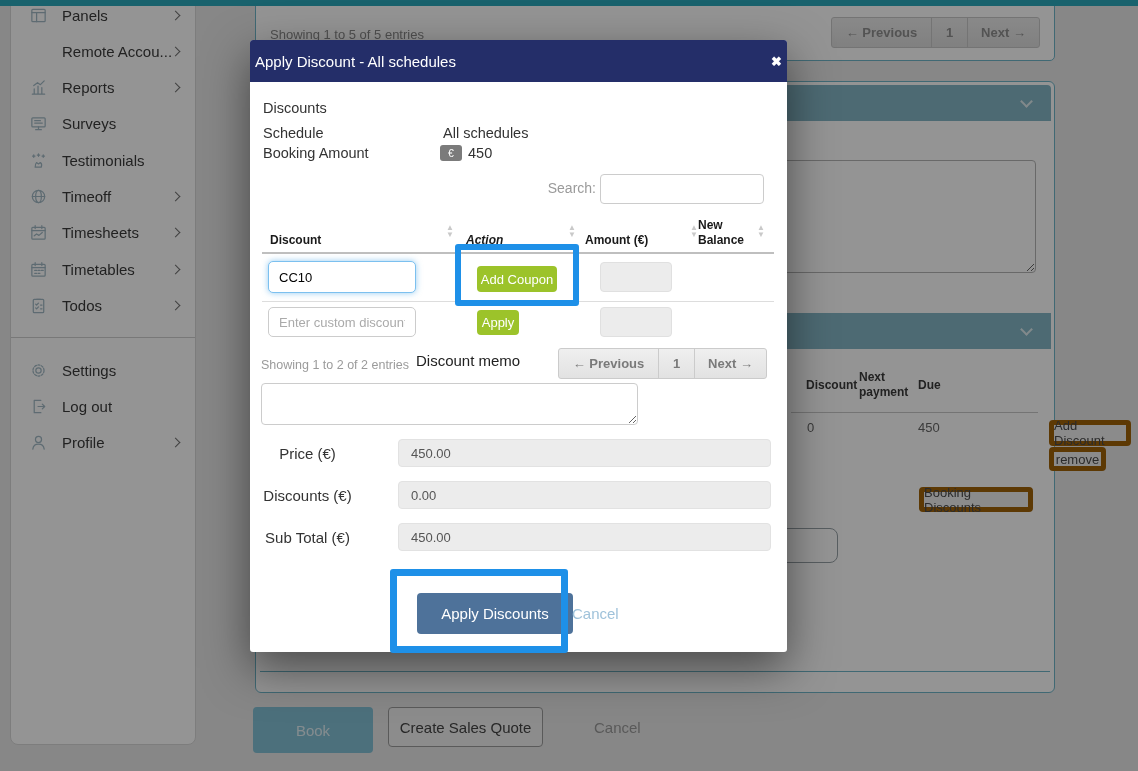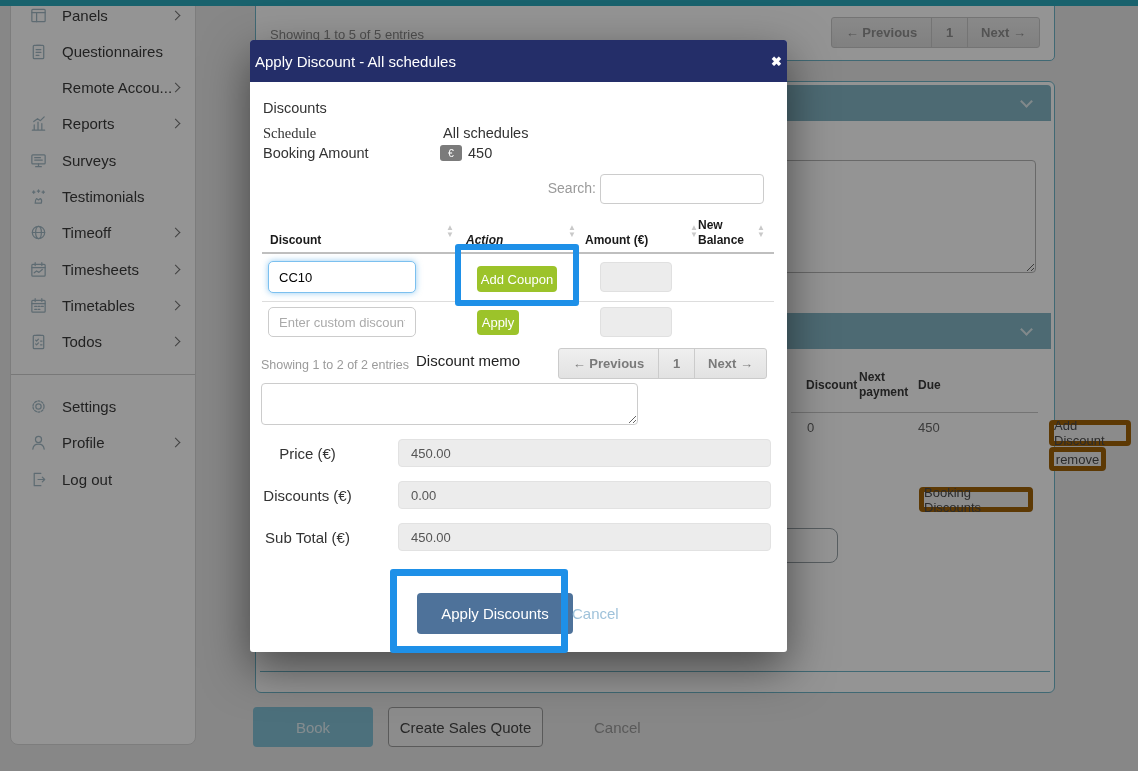--- a/index.html
+++ b/index.html
@@ -51,21 +51,21 @@
 
   .graybtn { position:absolute; background:#f0f0f0; border:5px solid #a16207; border-radius:4px;
              color:#4a4a4a; font-size:13px; display:flex; align-items:center; justify-content:center;
              cursor:pointer; z-index:1; font-family:"Liberation Sans",sans-serif; }
   .btn-adddisc { left:1049px; top:420px; width:82px; height:26px; }
   .btn-remove  { left:1049px; top:447px; width:57px; height:24px; }
   .btn-bookdisc{ left:919px;  top:487px; width:114px; height:25px; }
   .bg-input { position:absolute; left:622px; top:528px; width:216px; height:35px;
               border:1px solid #98a2a7; border-radius:8px; background:#fff; z-index:1; }
 
-  .btn-book { position:absolute; left:253px; top:707px; width:120px; height:40px; background:#83C1D6;
+  .btn-book { position:absolute; left:253px; top:707px; width:120px; height:46px; background:#83C1D6;
               border:none; border-radius:4px; color:rgba(255,255,255,0.78); font-size:15px; z-index:1; cursor:pointer;
               font-family:"Liberation Sans",sans-serif; }
   .btn-quote { position:absolute; left:388px; top:707px; width:155px; height:40px; background:#f1f1f1;
                border:1px solid #9c9c9c; border-radius:4px; color:#444; font-size:15px; z-index:1; cursor:pointer;
                font-family:"Liberation Sans",sans-serif; }
   .link-cancel-bg { position:absolute; left:594px; top:719px; font-size:15px; color:#9a9a9a; z-index:1; cursor:pointer; }
 
   
   .overlay { position:absolute; inset:0; background:rgba(0,0,0,0.42); z-index:10; }
 
@@ -141,29 +141,20 @@
         <span class="sb-icon">
           <svg width="19" height="19" viewBox="0 0 20 20" fill="none" stroke="currentColor" stroke-width="1.3" stroke-linecap="round" stroke-linejoin="round">
             <rect x="3" y="3.5" width="14" height="13" rx="1"></rect>
             <path d="M3 7h14M8 7v9.5"></path>
           </svg>
         </span>
         <span class="sb-label">Panels</span>
         <span class="sb-chev"></span>
       </div>
       <div class="sb-item">
-        <span class="sb-icon">
-          <svg width="19" height="19" viewBox="0 0 20 20" fill="none" stroke="currentColor" stroke-width="1.3" stroke-linecap="round" stroke-linejoin="round">
-            <rect x="4.5" y="3.5" width="11" height="14" rx="1"></rect>
-            <path d="M8 3.5h4M7.5 8h5M7.5 11h5M7.5 14h3"></path>
-          </svg>
-        </span>
-        <span class="sb-label">Questionnaires</span>
-      </div>
-      <div class="sb-item">
         <span class="sb-icon"></span>
         <span class="sb-label">Remote Accou...</span>
         <span class="sb-chev"></span>
       </div>
       <div class="sb-item">
         <span class="sb-icon">
           <svg width="19" height="19" viewBox="0 0 20 20" fill="none" stroke="currentColor" stroke-width="1.3" stroke-linecap="round" stroke-linejoin="round">
             <path d="M3.5 17h13M5.5 17v-5.5M9.5 17V8.5M13.5 17v-7"></path>
             <path d="M5 8l4-3 3 2 4-4"></path>
           </svg>
@@ -240,35 +231,35 @@
           <svg width="19" height="19" viewBox="0 0 20 20" fill="none" stroke="currentColor" stroke-width="1.3" stroke-linecap="round" stroke-linejoin="round">
             <circle cx="10" cy="10" r="2.8"></circle>
             <circle cx="10" cy="10" r="5.8" stroke-dasharray="2.2 1.5"></circle>
           </svg>
         </span>
         <span class="sb-label">Settings</span>
       </div>
       <div class="sb-item">
         <span class="sb-icon">
           <svg width="19" height="19" viewBox="0 0 20 20" fill="none" stroke="currentColor" stroke-width="1.3" stroke-linecap="round" stroke-linejoin="round">
+            <path d="M12.5 3.5H5.5v13h7"></path>
+            <path d="M9.5 10h7M14 7.5L16.5 10 14 12.5"></path>
+          </svg>
+        </span>
+        <span class="sb-label">Log out</span>
+      </div>
+      <div class="sb-item">
+        <span class="sb-icon">
+          <svg width="19" height="19" viewBox="0 0 20 20" fill="none" stroke="currentColor" stroke-width="1.3" stroke-linecap="round" stroke-linejoin="round">
             <circle cx="10" cy="6.8" r="3.2"></circle>
             <path d="M4 17c.5-3.5 3-5.2 6-5.2s5.5 1.7 6 5.2"></path>
           </svg>
         </span>
         <span class="sb-label">Profile</span>
         <span class="sb-chev"></span>
-      </div>
-      <div class="sb-item">
-        <span class="sb-icon">
-          <svg width="19" height="19" viewBox="0 0 20 20" fill="none" stroke="currentColor" stroke-width="1.3" stroke-linecap="round" stroke-linejoin="round">
-            <path d="M12.5 3.5H5.5v13h7"></path>
-            <path d="M9.5 10h7M14 7.5L16.5 10 14 12.5"></path>
-          </svg>
-        </span>
-        <span class="sb-label">Log out</span>
       </div>
     </nav>
 
   <div class="panelA">
     <div class="showing-bg">Showing 1 to 5 of 5 entries</div>
     <div class="pag pag-a">
       <div class="pgbtn pg-prev first">← Previous</div>
       <div class="pgbtn pg-num">1</div>
       <div class="pgbtn pg-next last">Next →</div>
     </div>
@@ -304,21 +295,21 @@
 
   <div class="overlay"></div>
 
   <div class="modal">
     <div class="modal-header">
       <span class="modal-title">Apply Discount - All schedules</span>
       <span class="modal-close">✖</span>
     </div>
 
     <div class="m-label" style="left:13px; top:60px;">Discounts</div>
-    <div class="m-label" style="left:13px; top:85px;font-family:Liberation Serif, serif;">Schedule</div>
+    <div class="m-label" style="left:13px; top:85px;">Schedule</div>
     <div class="m-label" style="left:193px; top:85px;">All schedules</div>
     <div class="m-label" style="left:13px; top:105px;">Booking Amount</div>
     <div class="euro-badge">€</div>
     <div class="m-label" style="left:218px; top:105px;">450</div>
 
     <div class="search-label">Search:</div>
     <input class="search-input" style="">
 
     <div class="th" style="left:20px; top:193px;">Discount</div>
     <span class="sort" style="left:196px; top:185px;"></span>

